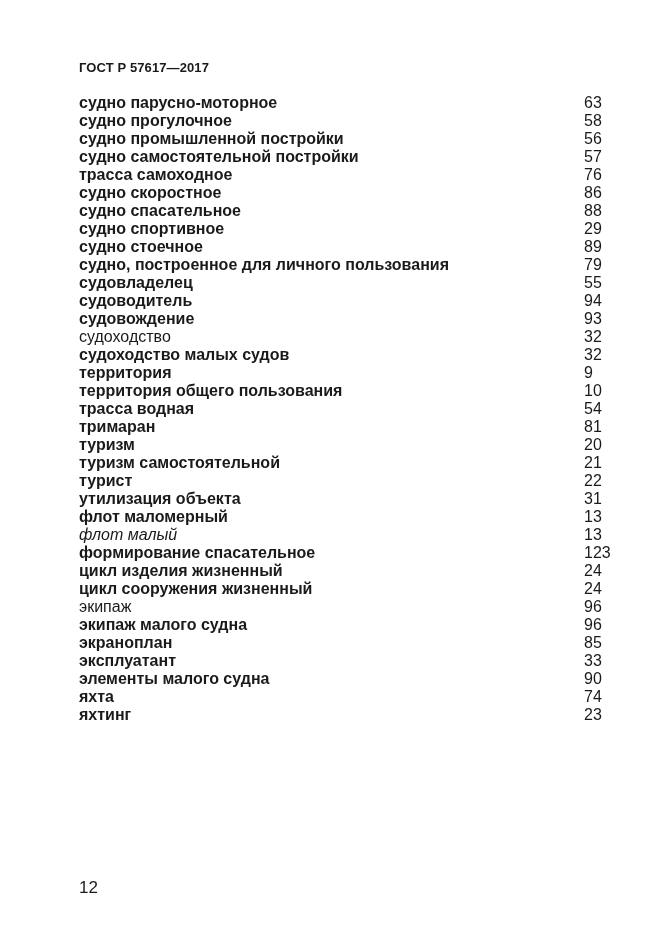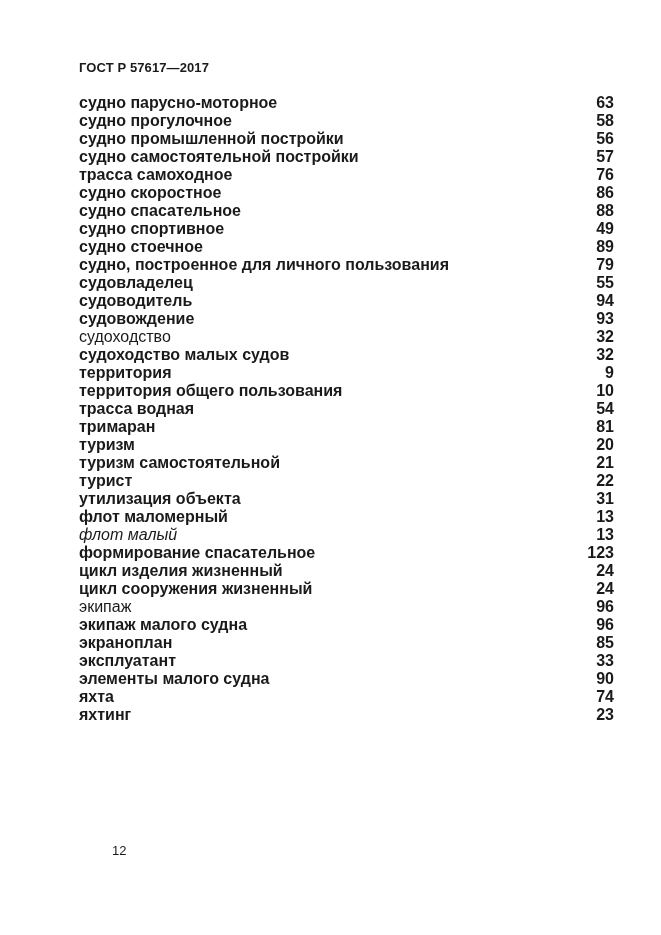--- a/index.html
+++ b/index.html
@@ -44,30 +44,28 @@
       font-weight: bold;
     }
     .term.regular {
       font-weight: normal;
     }
     .term.italic {
       font-weight: normal;
       font-style: italic;
     }
     .page-ref {
-      font-weight: bold;
-      text-align: right;
+      font-weight: normal;
       min-width: 30px;
     }
     .page-number {
       position: absolute;
       left: 79px;
-      top: 843px;
-      font-size: 13px;
-      margin-left: 33px;
+      top: 878px;
+      font-size: 17px;
     }
   </style>
 </head>
 <body>
 
 <div class="page-header">ГОСТ Р 57617—2017</div>
 
 <ul class="index-list" id="index-list">
     <li class="index-row">
       <span class="term">судно парусно-моторное</span>
@@ -92,21 +90,21 @@
     <li class="index-row">
       <span class="term">судно скоростное</span>
       <span class="page-ref">86</span>
     </li>
     <li class="index-row">
       <span class="term">судно спасательное</span>
       <span class="page-ref">88</span>
     </li>
     <li class="index-row">
       <span class="term">судно спортивное</span>
-      <span class="page-ref">49</span>
+      <span class="page-ref">29</span>
     </li>
     <li class="index-row">
       <span class="term">судно стоечное</span>
       <span class="page-ref">89</span>
     </li>
     <li class="index-row">
       <span class="term">судно, построенное для личного пользования</span>
       <span class="page-ref">79</span>
     </li>
     <li class="index-row">

